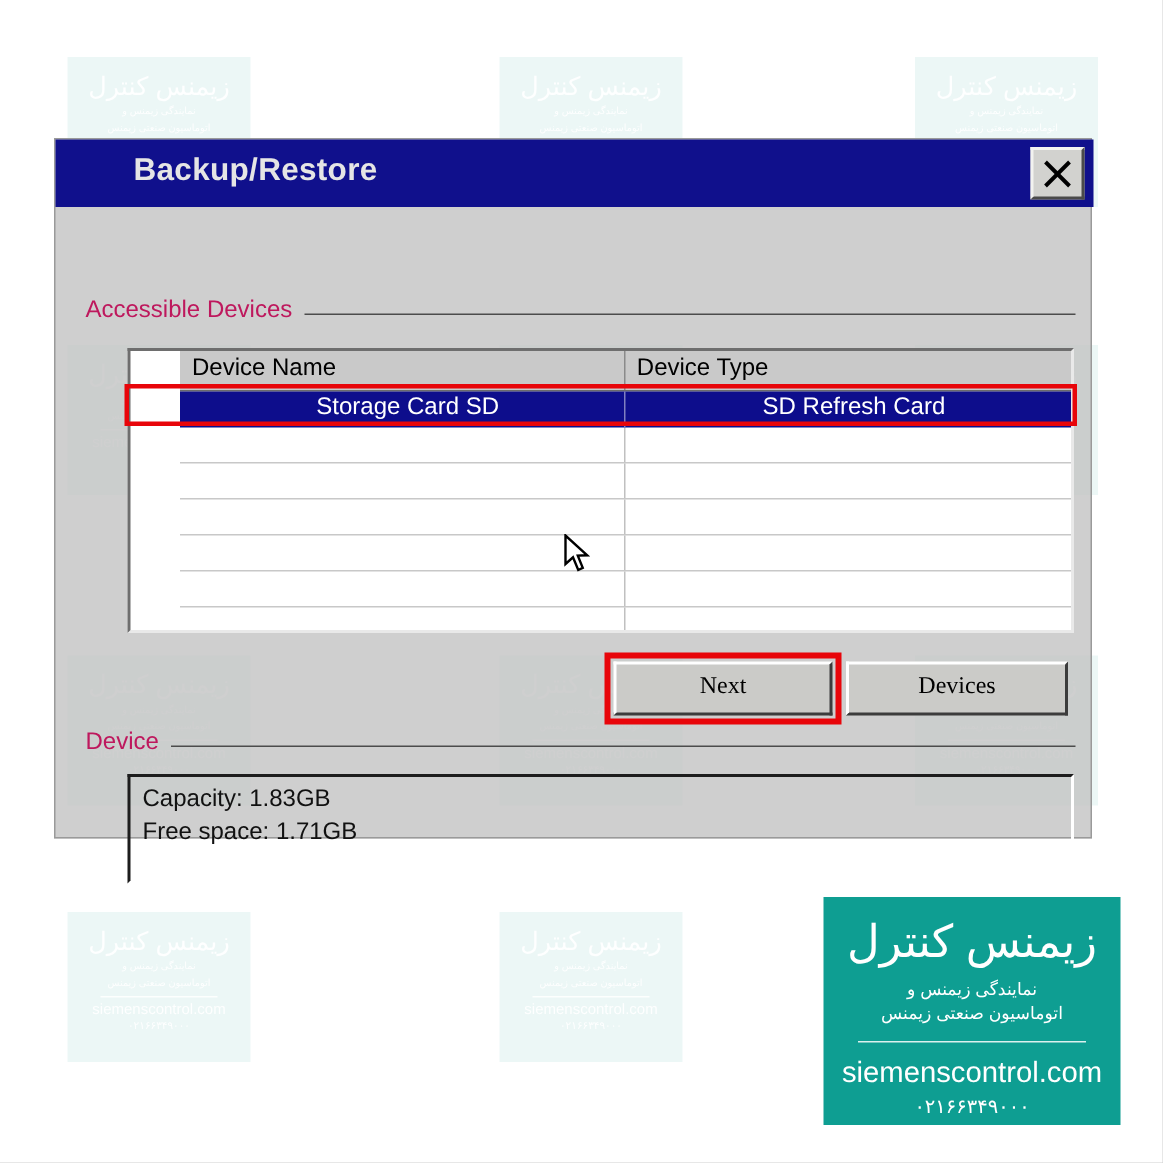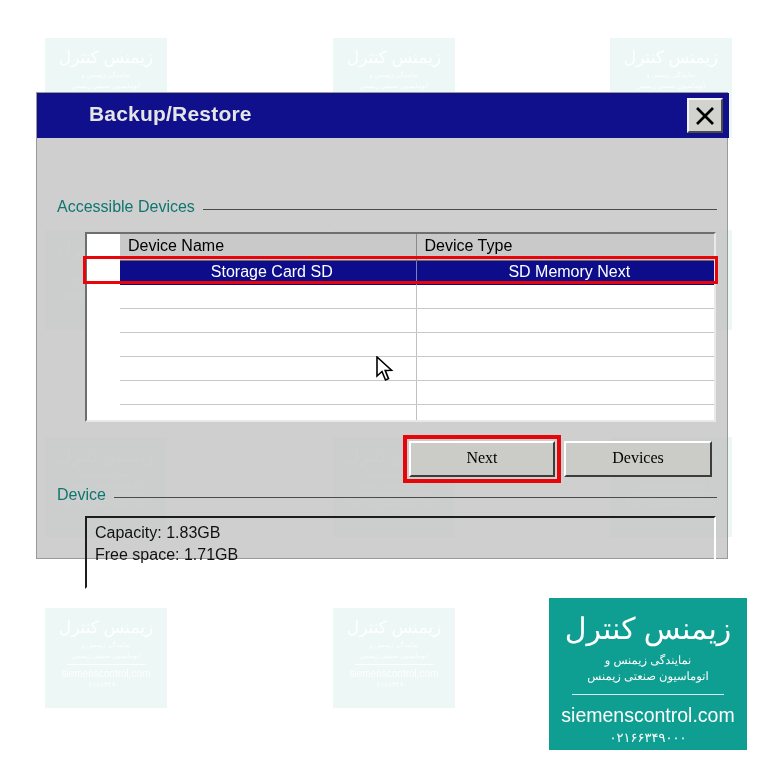--- a/index.html
+++ b/index.html
@@ -122,21 +122,21 @@
     width: 692px;
     height: 422px;
   }
 
   
   .group-head {
     position: absolute;
     display: flex;
     align-items: center;
     font-size: 16px;
-    color: #0f766e;
+    color: #be185d;
     white-space: nowrap;
   }
   .group-head .glabel { padding-right: 8px; }
   .group-head .grule {
     height: 1px;
     background: #4c4c4c;
     flex: 1 1 auto;
     margin-top: 4px;
   }
 
@@ -451,21 +451,21 @@
 
     <div id="device-table">
       <div class="trow" id="thead-row">
         <div class="cell col-a">Device Name</div>
         <div class="cell col-b">Device Type</div>
       </div>
 
       <div id="selected-row-wrap">
         <div id="selected-row" style="background: rgb(13, 13, 140);">
           <div class="cell col-a">Storage Card SD</div>
-          <div class="cell col-b">SD Memory Next</div>
+          <div class="cell col-b">SD Refresh Card</div>
         </div>
       </div>
 
       <div id="empty-rows">
           <div class="trow empty-row">
             <div class="cell col-a"></div>
             <div class="cell col-b"></div>
           </div>
           <div class="trow empty-row">
             <div class="cell col-a"></div>

